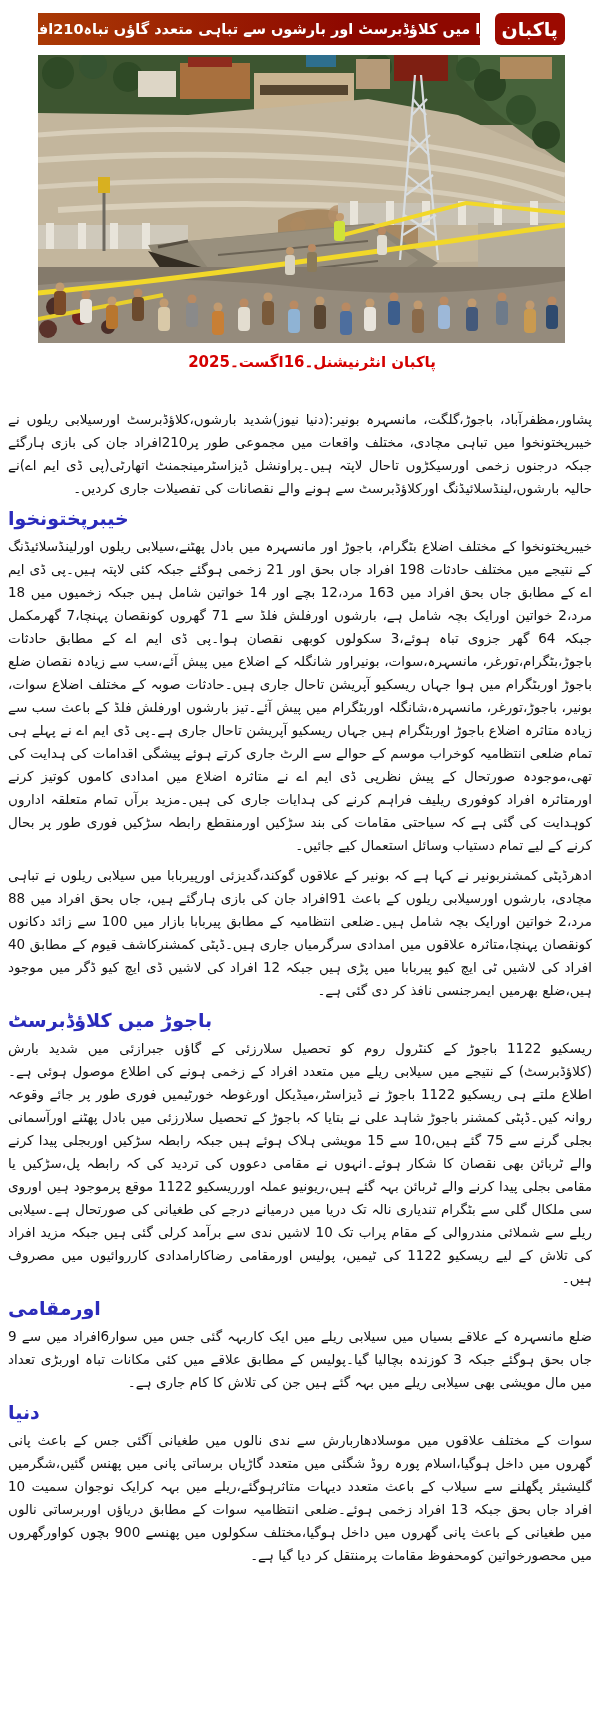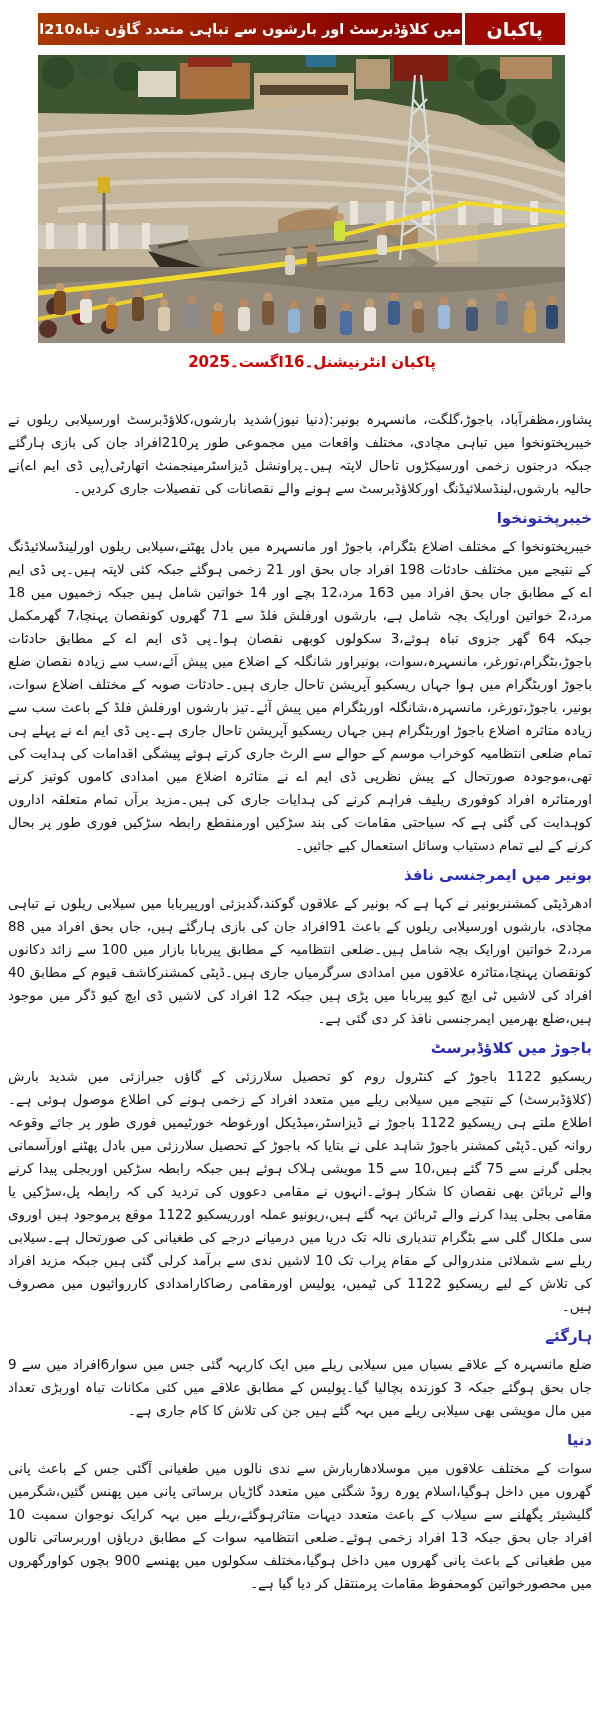--- a/index.html
+++ b/index.html
@@ -5,32 +5,32 @@
   :root{
     --masthead-red:#8e0800; --masthead-red-light:#aa3a05;
     --logo-red:#9c0a00; --heading-blue:#2b2bbb; --dateline-red:#d40000;
   }
   *{box-sizing:border-box;margin:0;padding:0;}
   html,body{background:#fff;}
   body{font-family:"DejaVu Sans","Liberation Sans",sans-serif;}
   .page{position:relative;width:600px;height:1711px;background:#fff;overflow:hidden;margin:0 auto;}
   .masthead{position:absolute;left:38px;top:13px;width:527px;height:32px;display:flex;direction:rtl;}
   .logo{background:var(--logo-red);color:#fff;font-weight:bold;font-size:19px;
-        padding:0 22px;display:flex;align-items:center;margin-left:3px;white-space:nowrap;}
+        padding:0 7px;display:flex;align-items:center;margin-left:15px;white-space:nowrap;border-radius:6px;}
   .headline{flex:1;background:linear-gradient(to left,var(--masthead-red) 30%,var(--masthead-red-light));
         color:#fff;display:flex;align-items:center;justify-content:center;
         font-size:14.5px;font-weight:bold;white-space:nowrap;overflow:hidden;}
   .photo{position:absolute;left:38px;top:55px;width:527px;height:288px;overflow:hidden;background:#b9ac94;}
   .photo svg{display:block;}
   .dateline{position:absolute;top:353px;left:12px;width:100%;text-align:center;
         color:var(--dateline-red);font-size:15px;font-weight:bold;direction:rtl;}
   .article{position:absolute;top:408px;left:8px;width:584px;height:1316px;overflow:hidden;
         direction:rtl;text-align:justify;font-size:13.5px;line-height:23px;color:#141414;}
   .article p{margin:0 0 7px;}
-  .article h3{color:var(--heading-blue);font-size:15px;font-weight:bold;text-align:right;margin:3px 0 5px;}
+  .article h3{color:var(--heading-blue);font-size:19px;font-weight:bold;text-align:left;margin:3px 0 5px;}
 </style>
 </head>
 <body>
 
 <div class="page">
 
   <div class="masthead">
     <div class="logo">پاکبان</div>
     <div class="headline">خیبرپختونخوا میں کلاؤڈبرسٹ اور بارشوں سے تباہی متعدد گاؤں تباہ210افراد جاں بحق</div>
   </div>
@@ -235,27 +235,26 @@
   </div>
 
   <div class="dateline">پاکبان انٹرنیشنل۔16اگست۔2025</div>
 
   <div class="article">
     <p>پشاور،مظفرآباد، باجوڑ،گلگت، مانسہرہ بونیر:(دنیا نیوز)شدید بارشوں،کلاؤڈبرسٹ اورسیلابی ریلوں نے خیبرپختونخوا میں تباہی مچادی، مختلف واقعات میں مجموعی طور پر210افراد جان کی بازی ہارگئے جبکہ درجنوں زخمی اورسیکڑوں تاحال لاپتہ ہیں۔پراونشل ڈیزاسٹرمینجمنٹ اتھارٹی(پی ڈی ایم اے)نے حالیہ بارشوں،لینڈسلائیڈنگ اورکلاؤڈبرسٹ سے ہونے والے نقصانات کی تفصیلات جاری کردیں۔</p>
 
     <h3>خیبرپختونخوا</h3>
     <p>خیبرپختونخوا کے مختلف اضلاع بٹگرام، باجوڑ اور مانسہرہ میں بادل پھٹنے،سیلابی ریلوں اورلینڈسلائیڈنگ کے نتیجے میں مختلف حادثات 198 افراد جاں بحق اور 21 زخمی ہوگئے جبکہ کئی لاپتہ ہیں۔پی ڈی ایم اے کے مطابق جاں بحق افراد میں 163 مرد،12 بچے اور 14 خواتین شامل ہیں جبکہ زخمیوں میں 18 مرد،2 خواتین اورایک بچہ شامل ہے، بارشوں اورفلش فلڈ سے 71 گھروں کونقصان پہنچا،7 گھرمکمل جبکہ 64 گھر جزوی تباہ ہوئے،3 سکولوں کوبھی نقصان ہوا۔پی ڈی ایم اے کے مطابق حادثات باجوڑ،بٹگرام،تورغر، مانسہرہ،سوات، بونیراور شانگلہ کے اضلاع میں پیش آئے،سب سے زیادہ نقصان ضلع باجوڑ اوربٹگرام میں ہوا جہاں ریسکیو آپریشن تاحال جاری ہیں۔حادثات صوبہ کے مختلف اضلاع سوات، بونیر، باجوڑ،تورغر، مانسہرہ،شانگلہ اوربٹگرام میں پیش آئے۔تیز بارشوں اورفلش فلڈ کے باعث سب سے زیادہ متاثرہ اضلاع باجوڑ اوربٹگرام ہیں جہاں ریسکیو آپریشن تاحال جاری ہے۔پی ڈی ایم اے نے پہلے ہی تمام ضلعی انتظامیہ کوخراب موسم کے حوالے سے الرٹ جاری کرتے ہوئے پیشگی اقدامات کی ہدایت کی تھی،موجودہ صورتحال کے پیش نظرپی ڈی ایم اے نے متاثرہ اضلاع میں امدادی کاموں کوتیز کرنے اورمتاثرہ افراد کوفوری ریلیف فراہم کرنے کی ہدایات جاری کی ہیں۔مزید برآں تمام متعلقہ اداروں کوہدایت کی گئی ہے کہ سیاحتی مقامات کی بند سڑکیں اورمنقطع رابطہ سڑکیں فوری طور پر بحال کرنے کے لیے تمام دستیاب وسائل استعمال کیے جائیں۔</p>
 
-    <h3>بونیر میں ایمرجنسی نافذ</h3>
     <p>ادھرڈپٹی کمشنربونیر نے کہا ہے کہ بونیر کے علاقوں گوکند،گدیزئی اورپیربابا میں سیلابی ریلوں نے تباہی مچادی، بارشوں اورسیلابی ریلوں کے باعث 91افراد جان کی بازی ہارگئے ہیں، جاں بحق افراد میں 88 مرد،2 خواتین اورایک بچہ شامل ہیں۔ضلعی انتظامیہ کے مطابق پیربابا بازار میں 100 سے زائد دکانوں کونقصان پہنچا،متاثرہ علاقوں میں امدادی سرگرمیاں جاری ہیں۔ڈپٹی کمشنرکاشف قیوم کے مطابق 40 افراد کی لاشیں ٹی ایچ کیو پیربابا میں پڑی ہیں جبکہ 12 افراد کی لاشیں ڈی ایچ کیو ڈگر میں موجود ہیں،ضلع بھرمیں ایمرجنسی نافذ کر دی گئی ہے۔</p>
 
     <h3>باجوڑ میں کلاؤڈبرسٹ</h3>
     <p>ریسکیو 1122 باجوڑ کے کنٹرول روم کو تحصیل سلارزئی کے گاؤں جبرازئی میں شدید بارش (کلاؤڈبرسٹ) کے نتیجے میں سیلابی ریلے میں متعدد افراد کے زخمی ہونے کی اطلاع موصول ہوئی ہے۔اطلاع ملتے ہی ریسکیو 1122 باجوڑ نے ڈیزاسٹر،میڈیکل اورغوطہ خورٹیمیں فوری طور پر جائے وقوعہ روانہ کیں۔ڈپٹی کمشنر باجوڑ شاہد علی نے بتایا کہ باجوڑ کے تحصیل سلارزئی میں بادل پھٹنے اورآسمانی بجلی گرنے سے 75 گئے ہیں،10 سے 15 مویشی ہلاک ہوئے ہیں جبکہ رابطہ سڑکیں اوربجلی پیدا کرنے والے ٹربائن بھی نقصان کا شکار ہوئے۔انہوں نے مقامی دعووں کی تردید کی کہ رابطہ پل،سڑکیں یا مقامی بجلی پیدا کرنے والے ٹربائن بہہ گئے ہیں،ریونیو عملہ اورریسکیو 1122 موقع پرموجود ہیں اوروی سی ملکال گلی سے بٹگرام تندیاری نالہ تک دریا میں درمیانے درجے کی طغیانی کی صورتحال ہے۔سیلابی ریلے سے شملائی مندروالی کے مقام پراب تک 10 لاشیں ندی سے برآمد کرلی گئی ہیں جبکہ مزید افراد کی تلاش کے لیے ریسکیو 1122 کی ٹیمیں، پولیس اورمقامی رضاکارامدادی کارروائیوں میں مصروف ہیں۔</p>
 
-    <h3>ہارگئے</h3>
+    <h3>اورمقامی</h3>
     <p>ضلع مانسہرہ کے علاقے بسیاں میں سیلابی ریلے میں ایک کاربہہ گئی جس میں سوار6افراد میں سے 9 جاں بحق ہوگئے جبکہ 3 کوزندہ بچالیا گیا۔پولیس کے مطابق علاقے میں کئی مکانات تباہ اوربڑی تعداد میں مال مویشی بھی سیلابی ریلے میں بہہ گئے ہیں جن کی تلاش کا کام جاری ہے۔</p>
 
 
     <h3>دنیا</h3>
     <p>سوات کے مختلف علاقوں میں موسلادھاربارش سے ندی نالوں میں طغیانی آگئی جس کے باعث پانی گھروں میں داخل ہوگیا،اسلام پورہ روڈ شگئی میں متعدد گاڑیاں برساتی پانی میں پھنس گئیں،شگرمیں گلیشیئر پگھلنے سے سیلاب کے باعث متعدد دیہات متاثرہوگئے،ریلے میں بہہ کرایک نوجوان سمیت 10 افراد جاں بحق جبکہ 13 افراد زخمی ہوئے۔ضلعی انتظامیہ سوات کے مطابق دریاؤں اوربرساتی نالوں میں طغیانی کے باعث پانی گھروں میں داخل ہوگیا،مختلف سکولوں میں پھنسے 900 بچوں کواورگھروں میں محصورخواتین کومحفوظ مقامات پرمنتقل کر دیا گیا ہے۔</p>
   </div>
 
 </div>
 
 </body></html>

